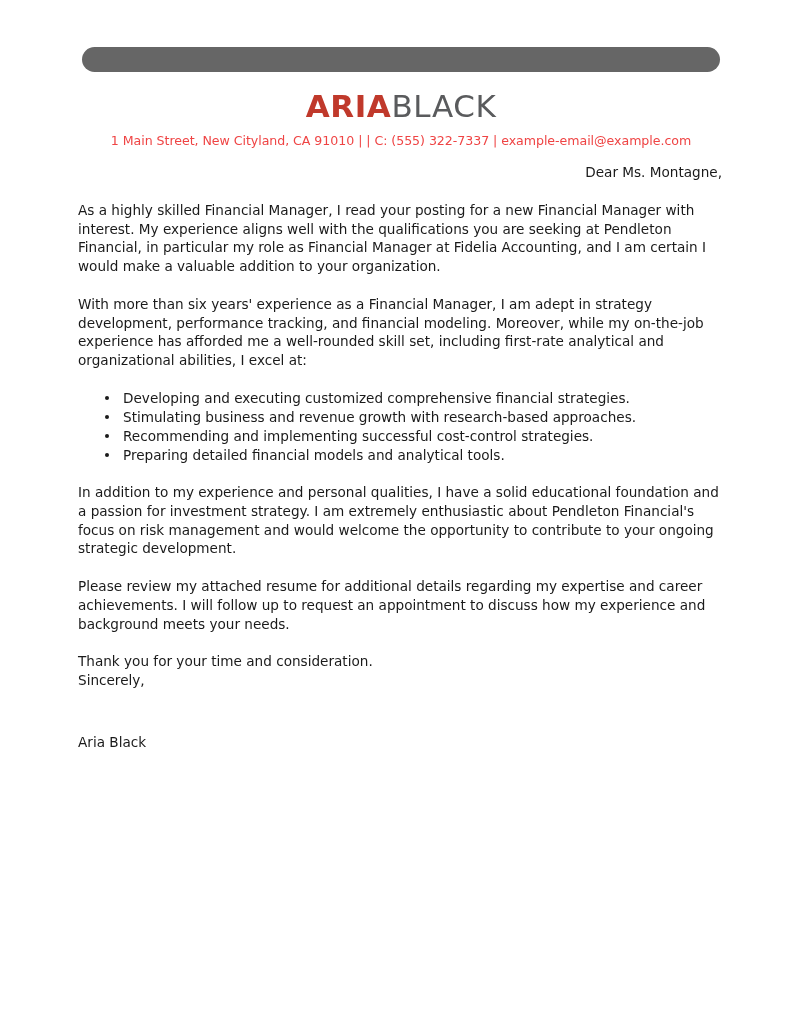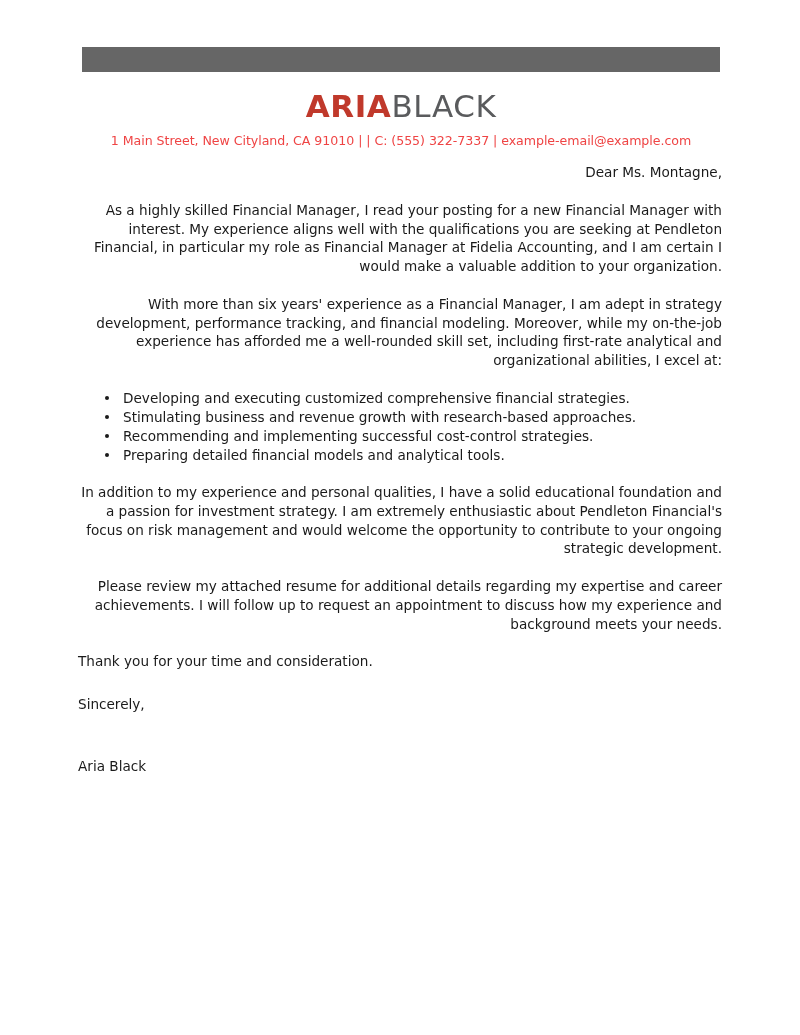--- a/index.html
+++ b/index.html
@@ -1,16 +1,16 @@
 <!DOCTYPE html>
 <html><head>
 <meta charset="utf-8">
 <title>Cover Letter</title>
 <style>
-  * { box-sizing: border-box; }
+  * { box-sizing: border-box; border-radius: 19px; }
   html, body {
     margin: 0;
     padding: 0;
     background: #ffffff;
   }
   body {
     width: 800px;
     height: 1035px;
     position: relative;
     font-family: "DejaVu Sans", "Liberation Sans", sans-serif;
@@ -80,21 +80,21 @@
     font-size: 13.6px;
     line-height: 1.38;
     margin: 0 0 19px 0;
     text-align: right;
   }
 
   .para {
     font-size: 13.6px;
     line-height: 1.38;
     margin: 0 0 19px 0;
-    text-align: right;
+    text-align: left;
   }
 
   .bullet-list {
     list-style: none;
     margin: 0 0 19px 0;
     padding: 0 0 0 27px;
   }
   .bullet-list li {
     font-size: 13.6px;
     line-height: 1.33;
@@ -109,21 +109,21 @@
     top: 7px;
     width: 4px;
     height: 4px;
     border-radius: 50%;
     background: #1a1a1a;
   }
 
   .closing-thanks {
     font-size: 13.6px;
     line-height: 1.38;
-    margin: 0 0 24px 0;
+    margin: 0 0 0 0;
   }
   .closing-sincerely {
     font-size: 13.6px;
     line-height: 1.38;
     margin: 0 0 0 0;
   }
   .signature-name {
     font-size: 13.6px;
     line-height: 1.38;
     margin: 43px 0 0 0;

